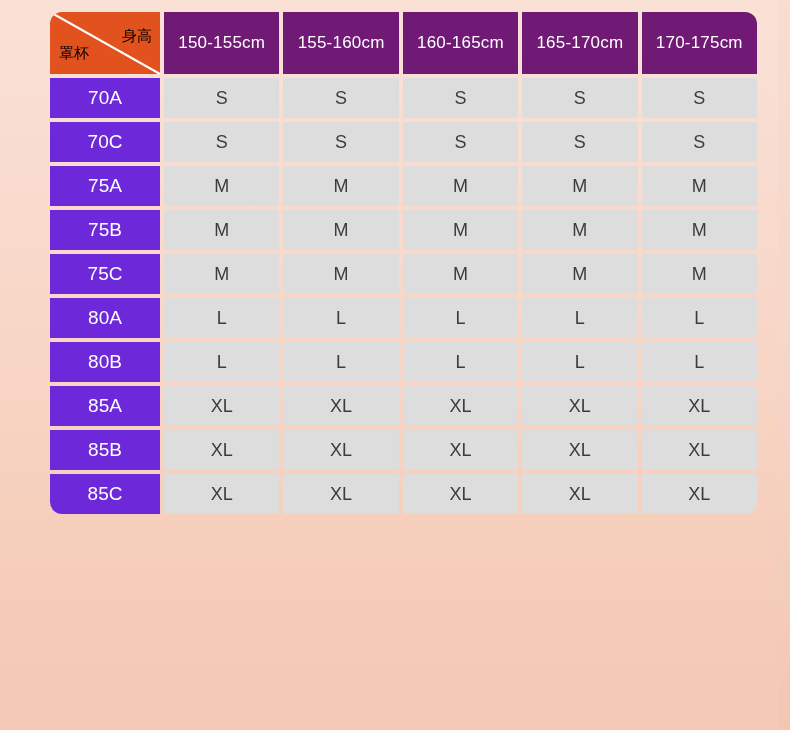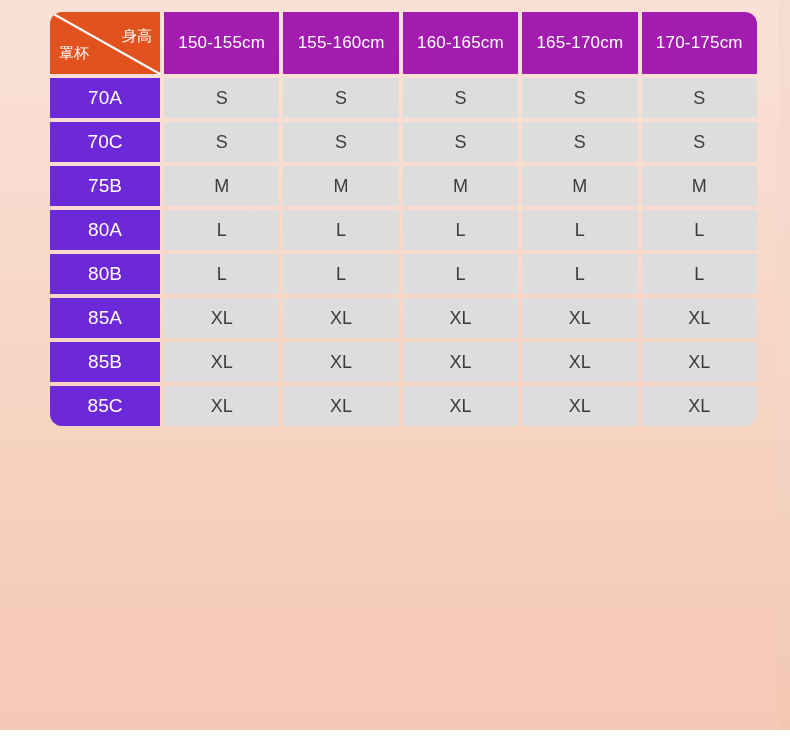--- a/index.html
+++ b/index.html
@@ -62,21 +62,21 @@
   #size-table th {
     padding: 0;
     margin: 0;
     text-align: center;
     vertical-align: middle;
     font-weight: normal;
   }
 
   
   .hcell {
-    background: #a21caf;
+    background: #701a75;
     color: #ffffff;
     font-size: 17px;
     letter-spacing: .2px;
     height: 62px;
   }
   .rowlab {
     background: #6d28d9;
     color: #ffffff;
     font-size: 19px;
     height: 40px;
@@ -112,21 +112,21 @@
     width: 100%;
     height: 100%;
     pointer-events: none;
   }
   .corner .slash line {
     stroke: #ffffff;
     stroke-width: 2.2;
   }
   .corner .lbl {
     position: absolute;
-    color: #ffffff;
+    color: #000000;
     font-size: 15px;
     line-height: 1;
     white-space: nowrap;
   }
   .corner .lbl-top {      
     right: 8px;
     top: 16px;
   }
   .corner .lbl-bot {      
     left: 9px;
@@ -169,21 +169,37 @@
         </tr>
         <tr>
           <th class="rowlab">70C</th>
           <td class="dcell">S</td>
           <td class="dcell">S</td>
           <td class="dcell">S</td>
           <td class="dcell">S</td>
           <td class="dcell">S</td>
         </tr>
         <tr>
+          <th class="rowlab">75A</th>
+          <td class="dcell">M</td>
+          <td class="dcell">M</td>
+          <td class="dcell">M</td>
+          <td class="dcell">M</td>
+          <td class="dcell">M</td>
+        </tr>
+        <tr>
           <th class="rowlab">75B</th>
+          <td class="dcell">M</td>
+          <td class="dcell">M</td>
+          <td class="dcell">M</td>
+          <td class="dcell">M</td>
+          <td class="dcell">M</td>
+        </tr>
+        <tr>
+          <th class="rowlab">75C</th>
           <td class="dcell">M</td>
           <td class="dcell">M</td>
           <td class="dcell">M</td>
           <td class="dcell">M</td>
           <td class="dcell">M</td>
         </tr>
         <tr>
           <th class="rowlab">80A</th>
           <td class="dcell">L</td>
           <td class="dcell">L</td>

